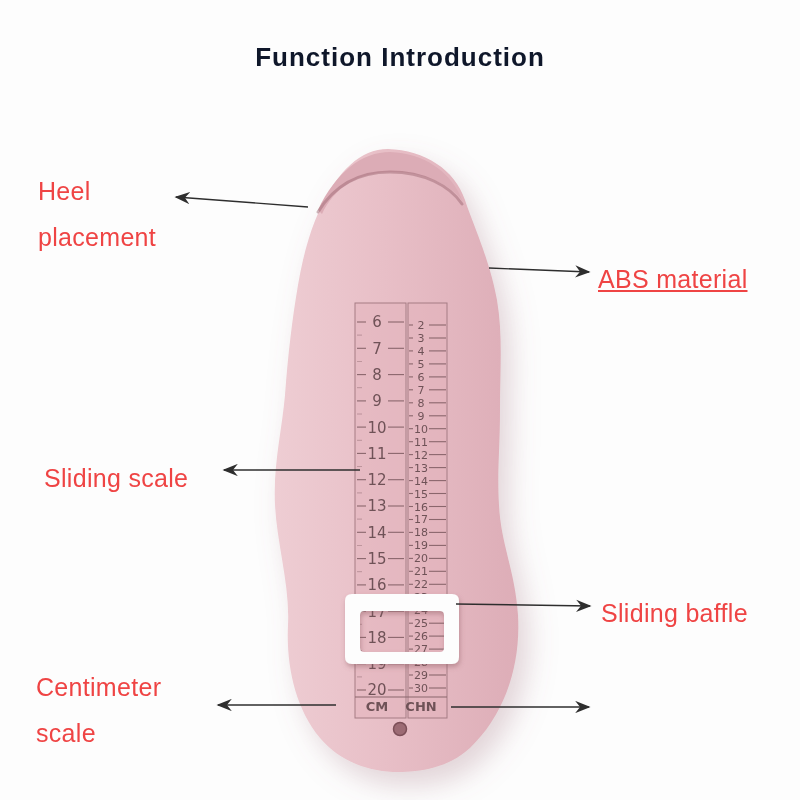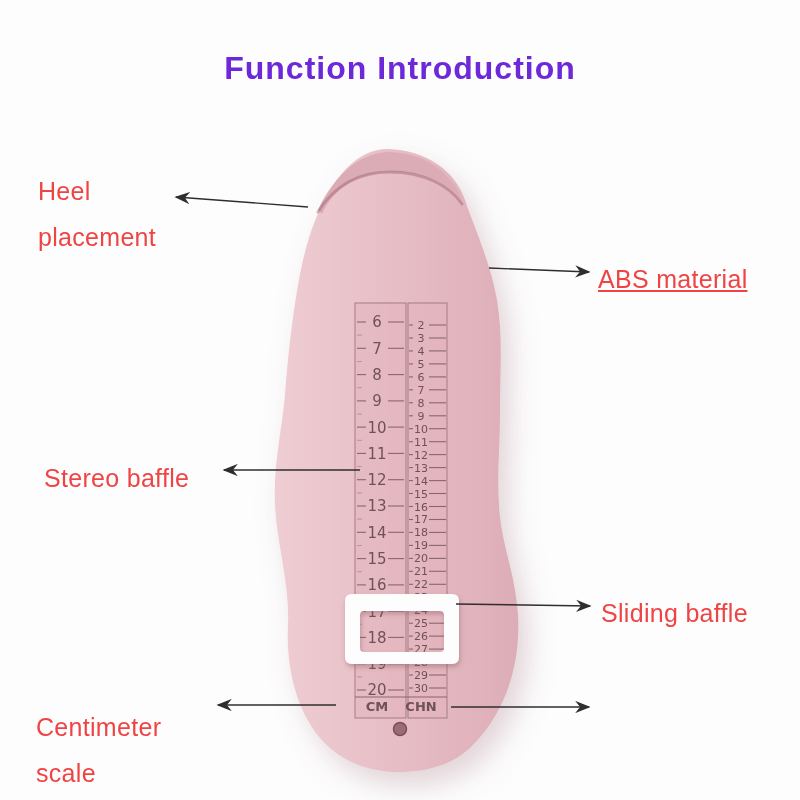--- a/index.html
+++ b/index.html
@@ -2,32 +2,32 @@
 <html><head>
 <meta charset="utf-8">
 <style>
   html,body{margin:0;padding:0;background:#ffffff;}
   #stage{
     position:relative;width:800px;height:800px;background:#fdfdfd;
     font-family:"Liberation Sans","DejaVu Sans",sans-serif;overflow:hidden;
   }
   #device-svg{position:absolute;left:0;top:0;}
   .page-title{
-    position:absolute;top:50px;left:0;width:800px;text-align:center;
-    font-size:32px;font-weight:700;color:#6d28d9;letter-spacing:1px;
+    position:absolute;top:42px;left:0;width:800px;text-align:center;
+    font-size:26px;font-weight:700;color:#0f172a;letter-spacing:1px;
   }
   .callout{
     position:absolute;font-size:25px;color:#ef4444;white-space:pre-line;
     line-height:46px;letter-spacing:.3px;
   }
   .co-heel{left:38px;top:168px;}
   .co-abs{left:598px;top:256px;text-decoration:underline;}
   .co-stereo{left:44px;top:455px;}
   .co-sliding{left:601px;top:590px;}
-  .co-cm{left:36px;top:704px;}
+  .co-cm{left:36px;top:664px;}
   .co-chn{left:601px;top:692px;}
   #device-svg text{font-family:"DejaVu Sans",sans-serif;fill:#6f5257;}
   .tick{stroke:#8a666c;stroke-width:1.1;}
   .tick.minor{stroke-width:.8;opacity:.6;}
   .rail{fill:#e2b1bb;fill-opacity:.45;stroke:#a57d84;stroke-width:1;}
   .unit{font-size:13px;font-weight:bold;fill:#5d4347;}
   .arrow{stroke:#2e2e2e;stroke-width:1.4;}
 </style>
 </head>
 <body>
@@ -248,17 +248,17 @@
       <line class="arrow" marker-end="url(#ah)" x1="336" y1="705" x2="218" y2="705"></line>
       <line class="arrow" marker-end="url(#ah)" x1="451" y1="707" x2="589" y2="707"></line>
     </g>
   </svg>
 
   <div class="page-title">Function Introduction</div>
 
   <div class="callout co-heel">Heel
 placement</div>
   <div class="callout co-abs">ABS material</div>
-  <div class="callout co-stereo">Stereo baffle</div>
+  <div class="callout co-stereo">Sliding scale</div>
   <div class="callout co-sliding">Sliding baffle</div>
   <div class="callout co-cm">Centimeter
 scale</div>
 </div>
 
 </body></html>

